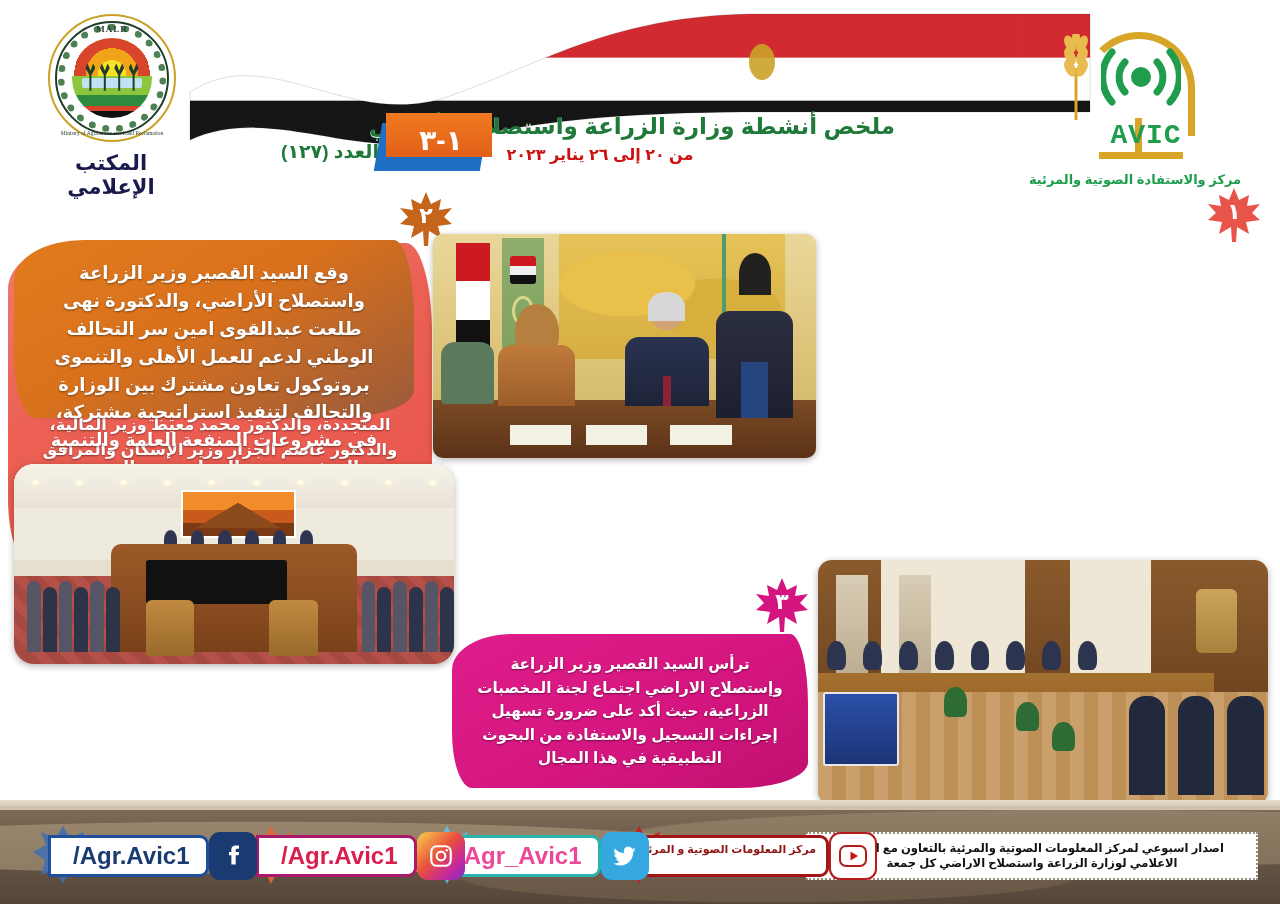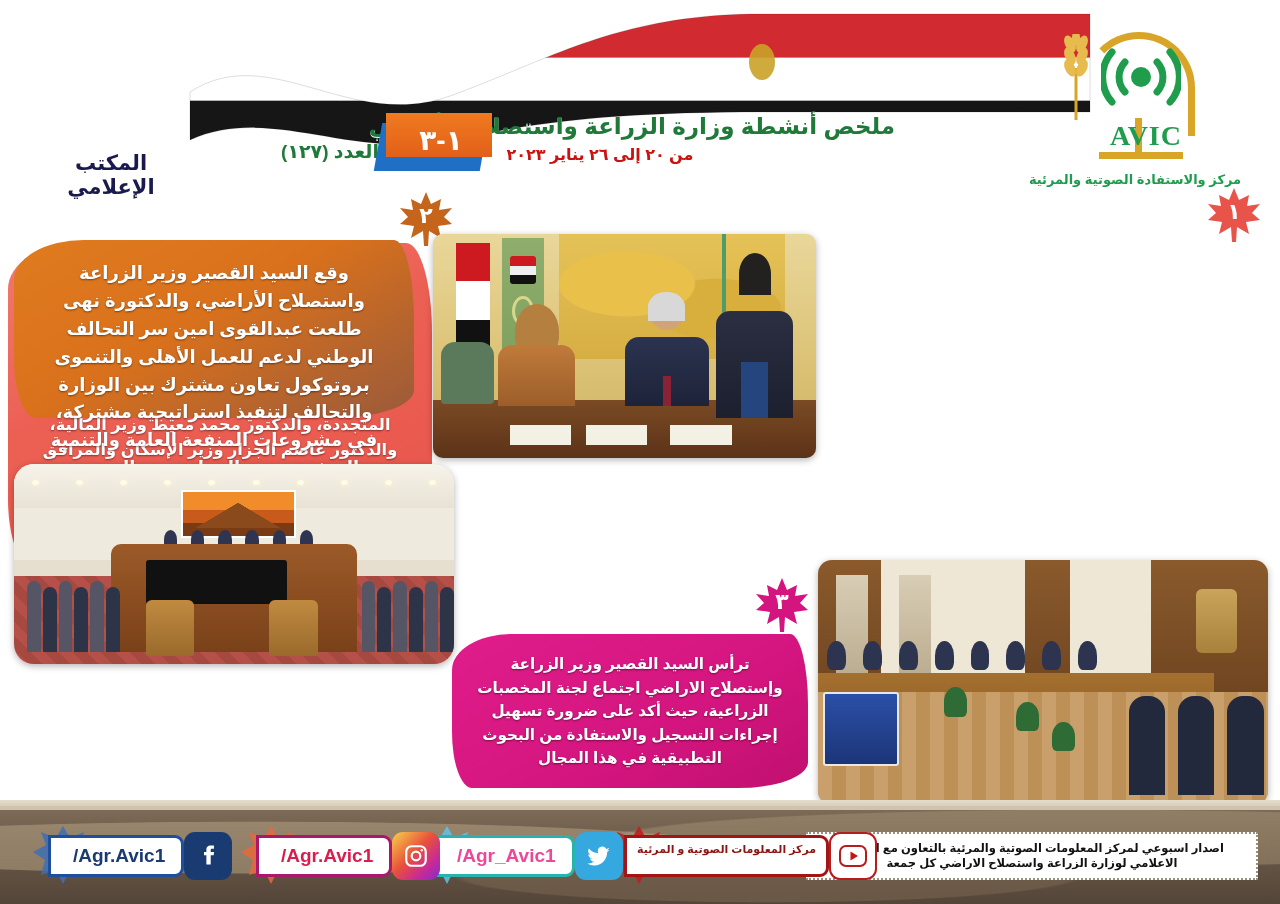--- a/index.html
+++ b/index.html
@@ -40,21 +40,21 @@
         font-size:21px; font-weight:bold; color:#1a1a4e; text-shadow:0 1px 0 #fff;margin-top:6px; }
 
   .avic-logo { position:absolute; right:55px; top:22px; width:170px; height:150px; }
   .avic-logo .wheat { position:absolute; left:6px; top:12px; width:30px; height:86px; }
   .avic-logo .arc { position:absolute; left:28px; top:10px; width:112px; height:104px;
         border:7px solid #d9a528; border-bottom:none; border-radius:58px 58px 0 0; border-left-color:transparent; }
   .avic-logo .stem { position:absolute; left:80px; top:96px; width:7px; height:40px; background:#d9a528; }
   .avic-logo .base { position:absolute; left:44px; top:130px; width:84px; height:7px; background:#d9a528; }
   .avic-logo .wifi { position:absolute; left:46px; top:24px; width:80px; height:62px; }
   .avic-name { position:absolute; left:36px; top:98px; width:110px; text-align:center;
-        font-size:28px; font-weight:bold; color:#1f9d4d; letter-spacing:1px; font-family:Liberation Serif, serif; }
+        font-size:28px; font-weight:bold; color:#1f9d4d; letter-spacing:1px; font-family:Liberation Mono, monospace; }
   .avic-sub { position:absolute; right:30px; top:172px; width:230px; text-align:center;
         font-size:13px; font-weight:bold; color:#1f9d4d; }
 
   .main-title { position:absolute; right:368px; top:113px; width:560px; text-align:center;
         font-size:23px; font-weight:bold; color:#1f7a3a; text-shadow:0 1px 0 #ffffff; white-space:nowrap; }
   .date-line { position:absolute; right:520px; top:145px; width:320px; text-align:center;
         font-size:16px; font-weight:bold; color:#cc1111; white-space:nowrap; }
   .issue-no { position:absolute; right:880px; top:140px; width:140px; text-align:center;
         font-size:19px; font-weight:bold; color:#1f7a3a; white-space:nowrap; }
 
@@ -211,21 +211,21 @@
           radial-gradient(ellipse at 20% 40%, rgba(180,160,130,.55) 0 32%, transparent 33%),
           radial-gradient(ellipse at 60% 70%, rgba(120,100,80,.6) 0 28%, transparent 29%),
           radial-gradient(ellipse at 85% 30%, rgba(170,150,120,.45) 0 30%, transparent 31%); }
 
   .social { position:absolute; top:832px; height:48px; display:flex; align-items:center; }
   .social .splat { position:absolute; left:-16px; top:-8px; width:62px; height:62px; z-index:0; }
   .social .ic { position:relative; z-index:2; width:48px; height:48px; border-radius:11px;
         display:flex; align-items:center; justify-content:center; color:#fff; }
   .social .pill { position:relative; z-index:1; margin-right:0; margin-left:0;
         height:42px; padding:0 16px 0 22px; display:flex; align-items:center;
-        background:#ffffff; border-radius:0 9px 9px 0; font-size:19px; font-weight:bold;
+        background:#ffffff; border-radius:0 9px 9px 0; font-size:24px; font-weight:bold;
         direction:ltr;text-align:center; }
   .s-fb   { left:48px; }
   .s-fb .ic { background:#1a3a72; }
   .s-fb .pill { border:3px solid #1f4f9c; color:#1a3a72; }
   .s-ig   { left:256px; }
   .s-ig .ic { background:linear-gradient(135deg,#f9d14b,#e8513b 45%,#c7289b 75%,#7a31c9); }
   .s-ig .pill { border:3px solid #a9186a; color:#d91e4e; }
   .s-tw   { left:432px; }
   .s-tw .ic { background:#35a8e0; }
   .s-tw .pill { border:3px solid #27b3ae; color:#ec4899; }
@@ -260,20 +260,38 @@
             <stop offset="100%" stop-color="#111111"></stop>
         </linearGradient>
       </defs>
       <path d="M40,92 C120,40 200,132 300,96 C400,60 470,12 620,14 L940,14 L940,112 L620,112
                C470,112 400,120 300,140 C200,160 120,104 40,140 Z" fill="url(#rg)" opacity="0.98"></path>
       <path d="M40,92 C120,40 200,132 300,96 C400,60 470,12 620,14 L940,14 L940,112 L620,112
                C470,112 400,120 300,140 C200,160 120,104 40,140 Z" fill="none" stroke="#00000022"></path>
       <ellipse cx="612" cy="62" rx="13" ry="18" fill="#c9a227" opacity=".9"></ellipse>
     </svg>
 
+    <div class="malr-logo">
+      <div class="ring"></div>
+        <div class="wreath"></div>
+        <div class="ring2"></div>
+      <div class="inner">
+        <div class="sky"></div>
+        <div class="field"></div>
+        <div class="water"></div>
+        <div class="crops">
+          <div class="crop"></div>
+            <div class="crop"></div>
+            <div class="crop"></div>
+            <div class="crop"></div>
+        </div>
+      </div>
+      <div class="txt-top">MALR</div>
+      <div class="txt-bot">Ministry of Agriculture and Land Reclamation</div>
+    </div>
     <div class="media-office">المكتب الإعلامي</div>
 
     <div class="avic-logo">
       <svg class="wheat" viewBox="0 0 30 86">
         <path d="M15 86 L15 34" stroke="#d9a528" stroke-width="3" fill="none"></path>
         <g fill="#e7bb4e">
           <ellipse cx="9" cy="34" rx="5" ry="9" transform="rotate(-25 9 34)"></ellipse>
           <ellipse cx="21" cy="34" rx="5" ry="9" transform="rotate(25 21 34)"></ellipse>
           <ellipse cx="9" cy="22" rx="5" ry="9" transform="rotate(-25 9 22)"></ellipse>
           <ellipse cx="21" cy="22" rx="5" ry="9" transform="rotate(25 21 22)"></ellipse>

